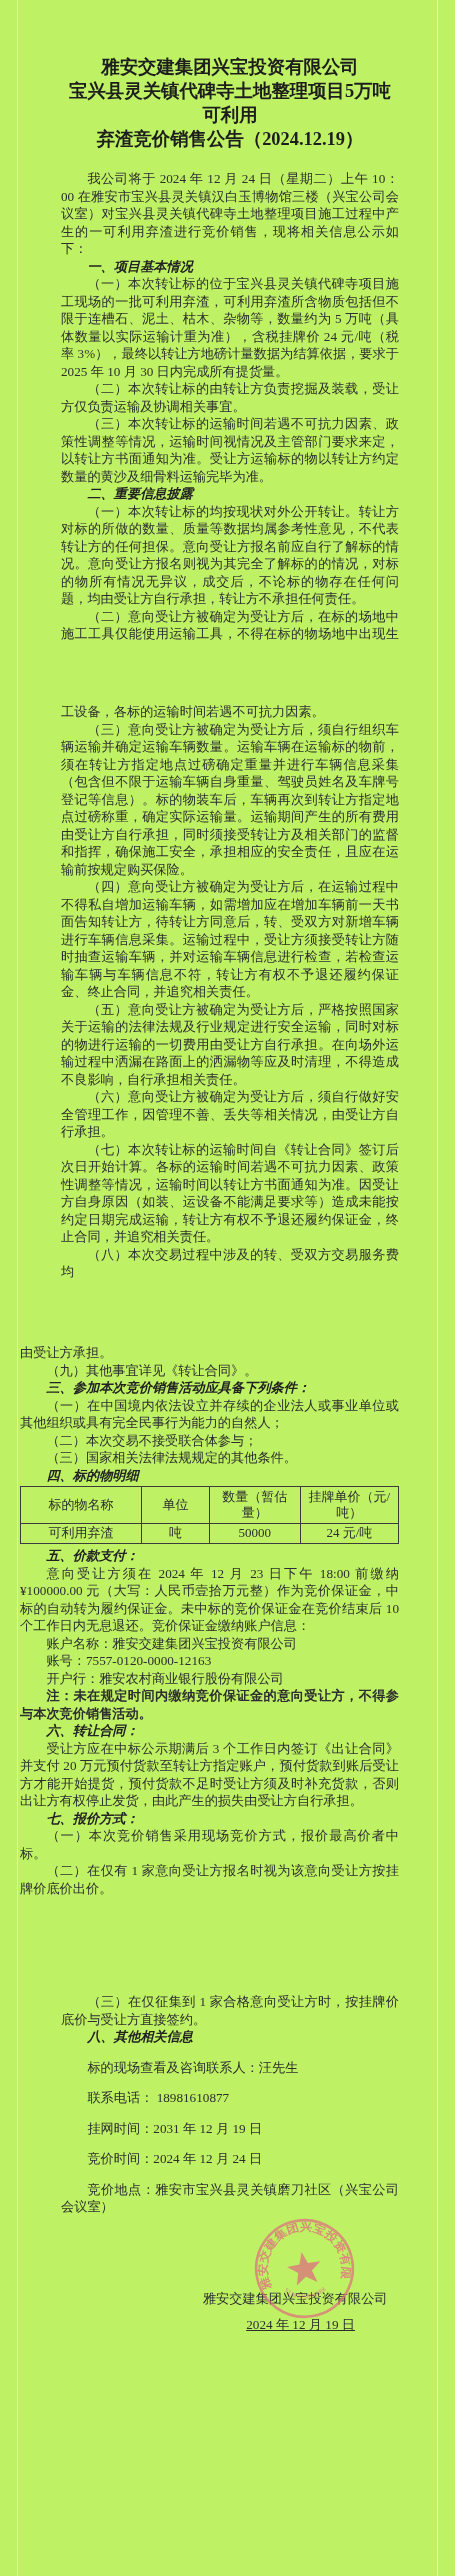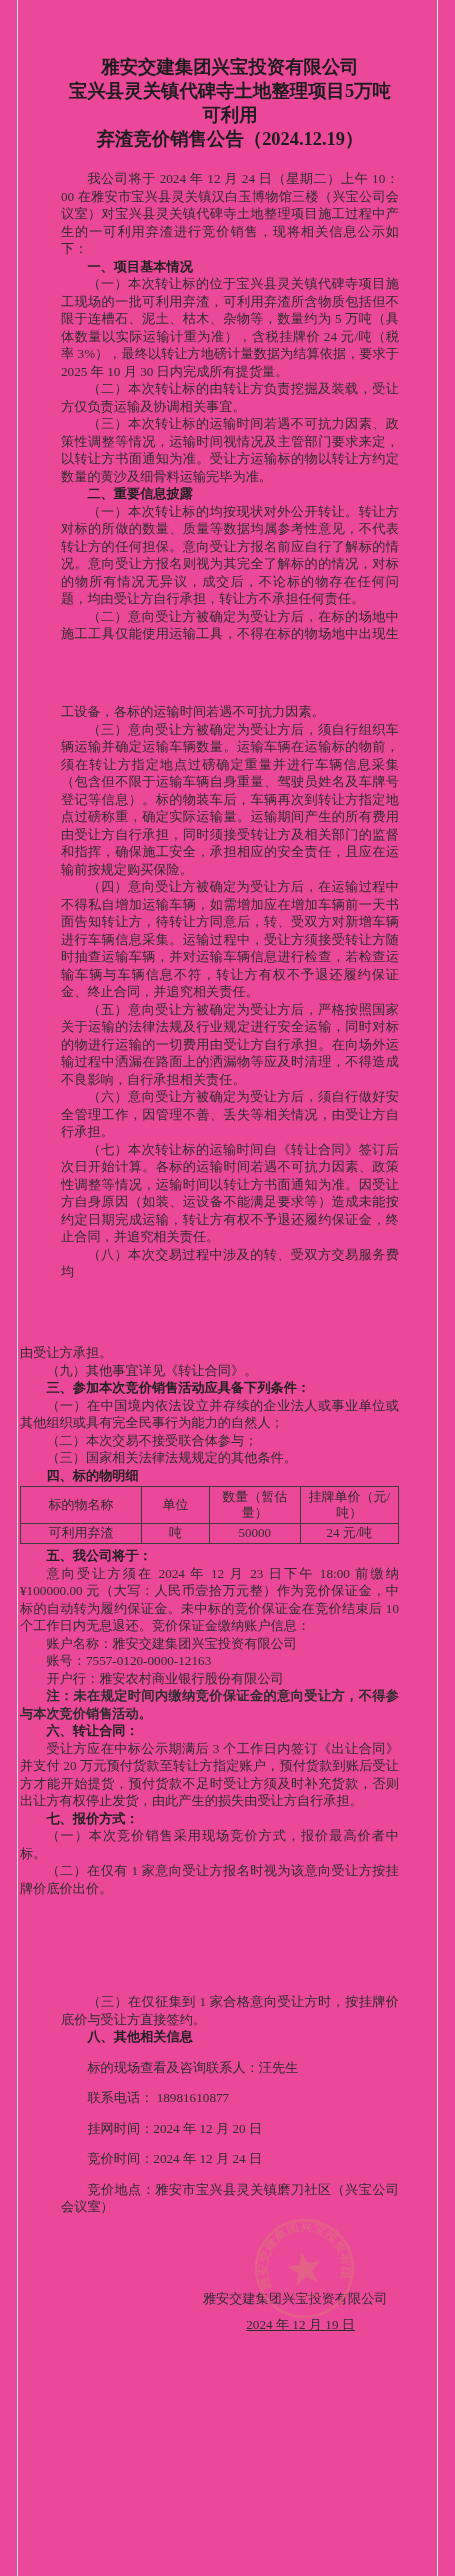--- a/index.html
+++ b/index.html
@@ -1,33 +1,33 @@
 <!DOCTYPE html>
 <html style="font-size:9.2px"><head>
 <meta charset="utf-8">
 <style>
   html,body{margin:0;padding:0;background:#ffffff;}
   #sheet{
     position:relative;
     width:456px;height:2576px;
-    background:#ec4899;
+    background:#bef264;
     font-family:"Liberation Serif","DejaVu Serif",serif;
     color:#2e2e2e;
     overflow:hidden;
   }
   .scan-edge-left{position:absolute;left:17px;top:0;bottom:0;width:1.1px;background:#e6e6e2;}
   .scan-edge-right{position:absolute;left:437px;top:0;bottom:0;width:0.6px;background:#efefeb;}
   .page{position:relative;width:456px;height:644px;overflow:hidden;}
   .inner{margin:0 57px 0 61px;}
   p{margin:0;font-size:13.2px;line-height:17.5px;text-align:justify;}
   .ind{text-indent:2em;font-family:Liberation Serif, serif;}
   .noind{text-indent:0;}
   .hsec{
     font-family:"Liberation Sans","DejaVu Sans",sans-serif;
-    font-weight:bold;text-indent:2em;text-align:left;color:#222;
+    font-weight:bold;text-indent:2em;text-align:left;color:#222;font-style:italic;
   }
   .title{
     text-align:center;font-weight:bold;font-size:18.4px;line-height:24px;
     color:#1d1d1d;text-indent:0;
   }
   #title-block{padding-top:0;margin-bottom:19px;}
   .pt1{padding-top:55px;}
   .pt2{padding-top:59px;}
   .pt3{padding-top:56px;margin-left:20px;}
   .pt4{padding-top:61px;}
@@ -104,41 +104,41 @@
           <th style="width:26%">挂牌单价（元/吨）</th>
         </tr>
         <tr>
           <td>可利用弃渣</td>
           <td>吨</td>
           <td>50000</td>
           <td>24 元/吨</td>
         </tr>
       </tbody>
         </table>
-      <p class="hsec">五、我公司将于：</p>
+      <p class="hsec">五、价款支付：</p>
       <p class="ind">意向受让方须在 2024 年 12 月 23 日下午 18:00 前缴纳 ¥100000.00 元（大写：人民币壹拾万元整）作为竞价保证金，中标的自动转为履约保证金。未中标的竞价保证金在竞价结束后 10 个工作日内无息退还。竞价保证金缴纳账户信息：</p>
       <p class="ind">账户名称：雅安交建集团兴宝投资有限公司</p>
       <p class="ind">账号：7557-0120-0000-12163</p>
       <p class="ind">开户行：雅安农村商业银行股份有限公司</p>
       <p class="ind bold">注：未在规定时间内缴纳竞价保证金的意向受让方，不得参与本次竞价销售活动。</p>
       <p class="hsec">六、转让合同：</p>
       <p class="ind">受让方应在中标公示期满后 3 个工作日内签订《出让合同》并支付 20 万元预付货款至转让方指定账户，预付货款到账后受让方才能开始提货，预付货款不足时受让方须及时补充货款，否则出让方有权停止发货，由此产生的损失由受让方自行承担。</p>
       <p class="hsec">七、报价方式：</p>
       <p class="ind">（一）本次竞价销售采用现场竞价方式，报价最高价者中标。</p>
       <p class="ind">（二）在仅有 1 家意向受让方报名时视为该意向受让方按挂牌价底价出价。</p>
     </div>
   </div>
 
   <div class="page">
     <div class="inner pt4">
       <p class="ind">（三）在仅征集到 1 家合格意向受让方时，按挂牌价底价与受让方直接签约。</p>
       <p class="hsec">八、其他相关信息</p>
       <p class="ind sp">标的现场查看及咨询联系人：汪先生</p>
       <p class="ind sp">联系电话： 18981610877</p>
-      <p class="ind sp">挂网时间：2024 年 12 月 20 日</p>
+      <p class="ind sp">挂网时间：2031 年 12 月 19 日</p>
       <p class="ind sp">竞价时间：2024 年 12 月 24 日</p>
       <p class="ind sp">竞价地点：雅安市宝兴县灵关镇磨刀社区（兴宝公司会议室）</p>
       <div class="foot">
         <p class="foot-co">雅安交建集团兴宝投资有限公司</p>
         <p class="foot-date">2024 年 12 月 19 日</p>
       </div>
     </div>
 
     <svg id="seal" viewBox="0 0 200 200">
       <defs>

